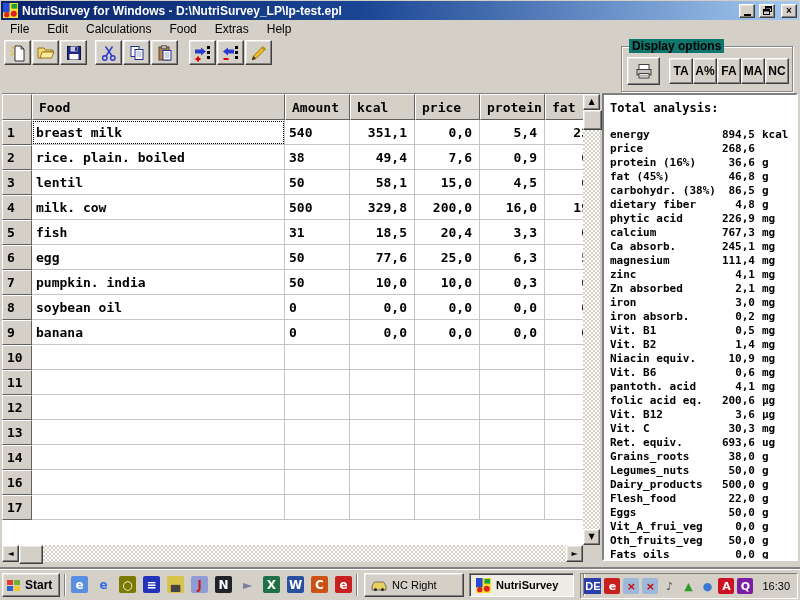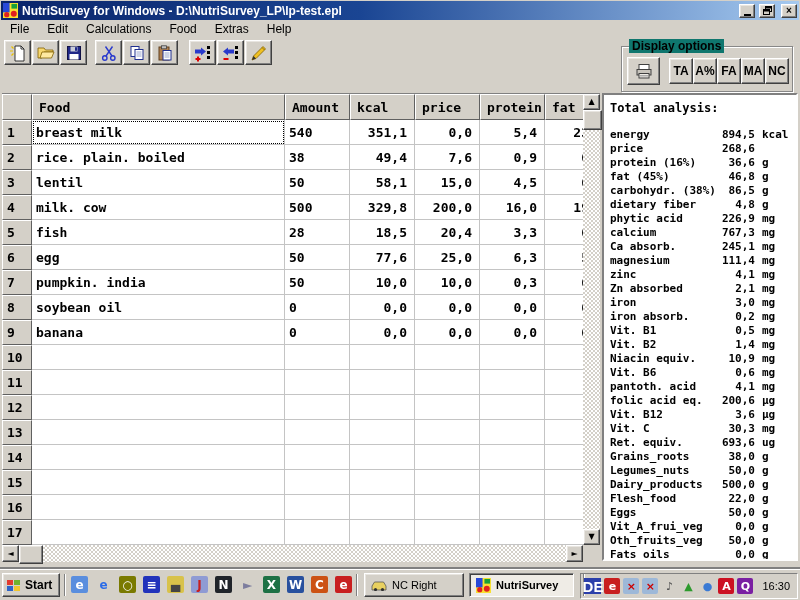--- a/index.html
+++ b/index.html
@@ -87,21 +87,21 @@
   .quicklaunch{position:absolute;left:71px;top:6px;display:flex;gap:7px;align-items:center;}
   .gen-icon{width:17px;height:17px;border-radius:2px;display:flex;align-items:center;justify-content:center;
             font-size:12px;font-weight:bold;line-height:1;flex:none;font-family:"DejaVu Sans",sans-serif;}
   .tray-icons .gen-icon{width:16px;height:16px;font-size:11px;}
   .task-btn{position:absolute;top:3px;height:24px;display:flex;align-items:center;gap:5px;
             padding:0 6px;font-size:11px;box-sizing:border-box;font-family:"Liberation Sans",sans-serif;}
   .task-nc{left:364px;width:100px;} .task-nutri{left:469px;width:105px;}
   .task-btn.active{font-weight:bold;}
   .tray{position:absolute;right:2px;top:3px;height:24px;display:flex;align-items:center;gap:3px;
         border:1px solid;border-color:#808080 #fff #fff #808080;padding:0 3px;}
-  .lang-badge{width:17px;height:16px;background:#2b3faa;color:#fff;font-size:15px;font-weight:bold;
+  .lang-badge{width:17px;height:16px;background:#2b3faa;color:#fff;font-size:11px;font-weight:bold;
               display:flex;align-items:center;justify-content:center;flex:none;}
   .tray-icons{display:flex;gap:3px;align-items:center;}
   .clock{font-size:11px;padding:0 4px 0 6px;}
   button{cursor:default;}
 </style>
 </head>
 <body>
 
 <div class="screen">
 
@@ -286,21 +286,21 @@
           <div class="cell w-amt">500</div>
           <div class="cell w-kcal num">329,8</div>
           <div class="cell w-price num">200,0</div>
           <div class="cell w-prot num">16,0</div>
           <div class="cell w-fat c-fat">19</div>
         </div>
 
         <div class="grow">
           <div class="rownum w-n">5</div>
           <div class="cell w-food">fish</div>
-          <div class="cell w-amt">28</div>
+          <div class="cell w-amt">31</div>
           <div class="cell w-kcal num">18,5</div>
           <div class="cell w-price num">20,4</div>
           <div class="cell w-prot num">3,3</div>
           <div class="cell w-fat c-fat">0</div>
         </div>
 
         <div class="grow">
           <div class="rownum w-n">6</div>
           <div class="cell w-food">egg</div>
           <div class="cell w-amt">50</div>
@@ -383,29 +383,20 @@
         <div class="grow">
           <div class="rownum w-n">14</div>
           <div class="cell w-food"></div>
           <div class="cell w-amt"></div>
           <div class="cell w-kcal num"></div>
           <div class="cell w-price num"></div>
           <div class="cell w-prot num"></div>
           <div class="cell w-fat c-fat"></div>
         </div>
 
-        <div class="grow">
-          <div class="rownum w-n">15</div>
-          <div class="cell w-food"></div>
-          <div class="cell w-amt"></div>
-          <div class="cell w-kcal num"></div>
-          <div class="cell w-price num"></div>
-          <div class="cell w-prot num"></div>
-          <div class="cell w-fat c-fat"></div>
-        </div>
 
         <div class="grow">
           <div class="rownum w-n">16</div>
           <div class="cell w-food"></div>
           <div class="cell w-amt"></div>
           <div class="cell w-kcal num"></div>
           <div class="cell w-price num"></div>
           <div class="cell w-prot num"></div>
           <div class="cell w-fat c-fat"></div>
         </div>

